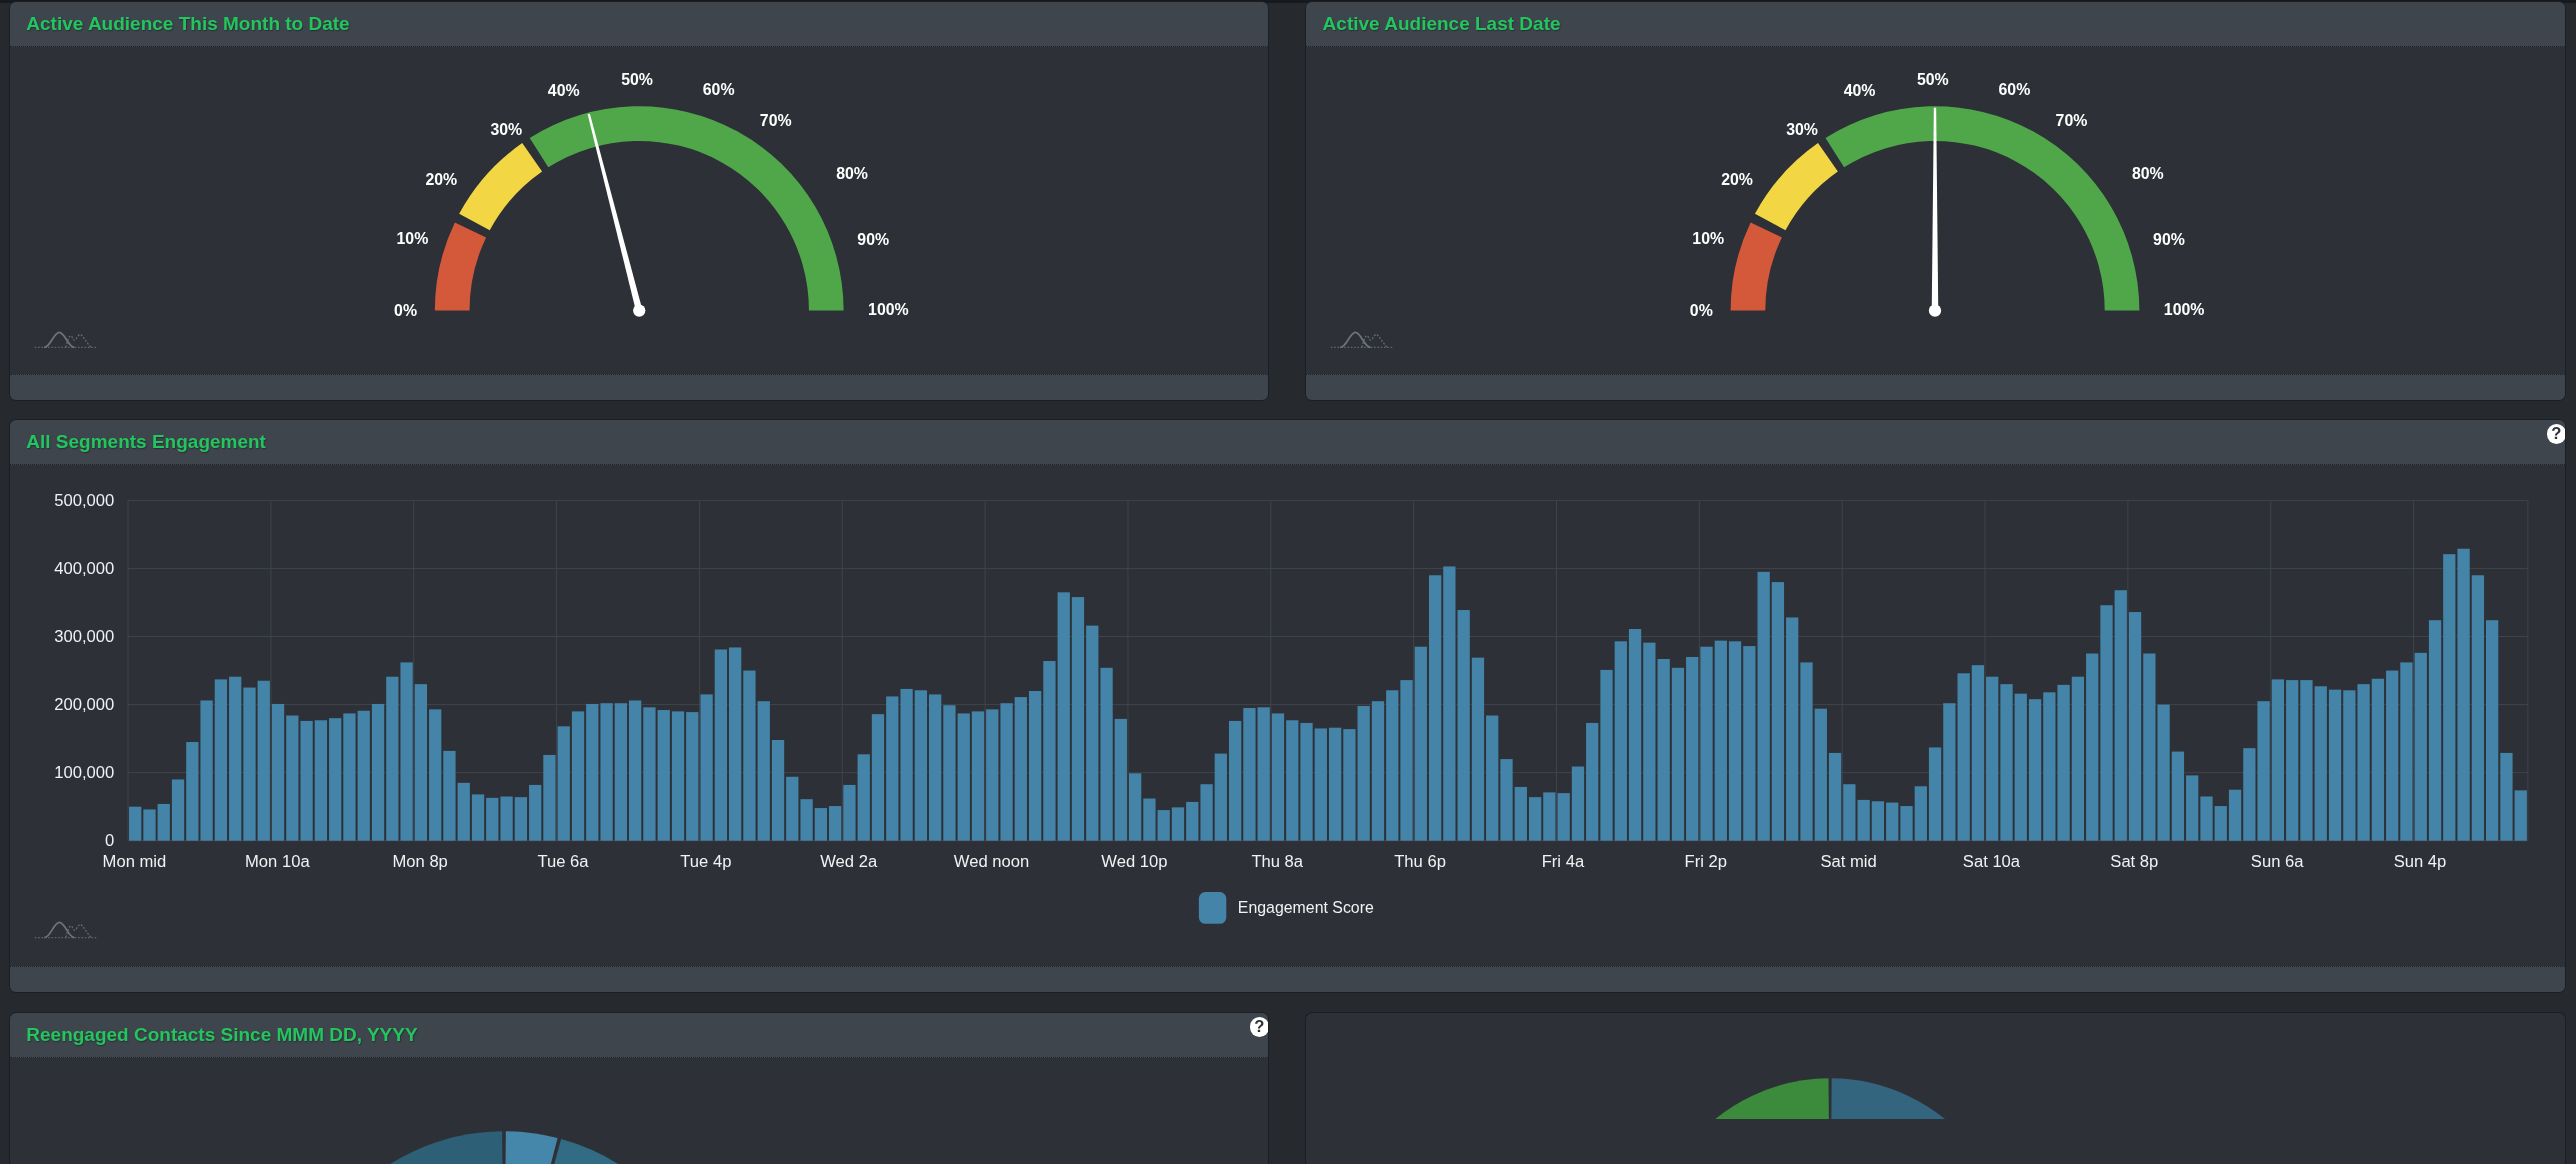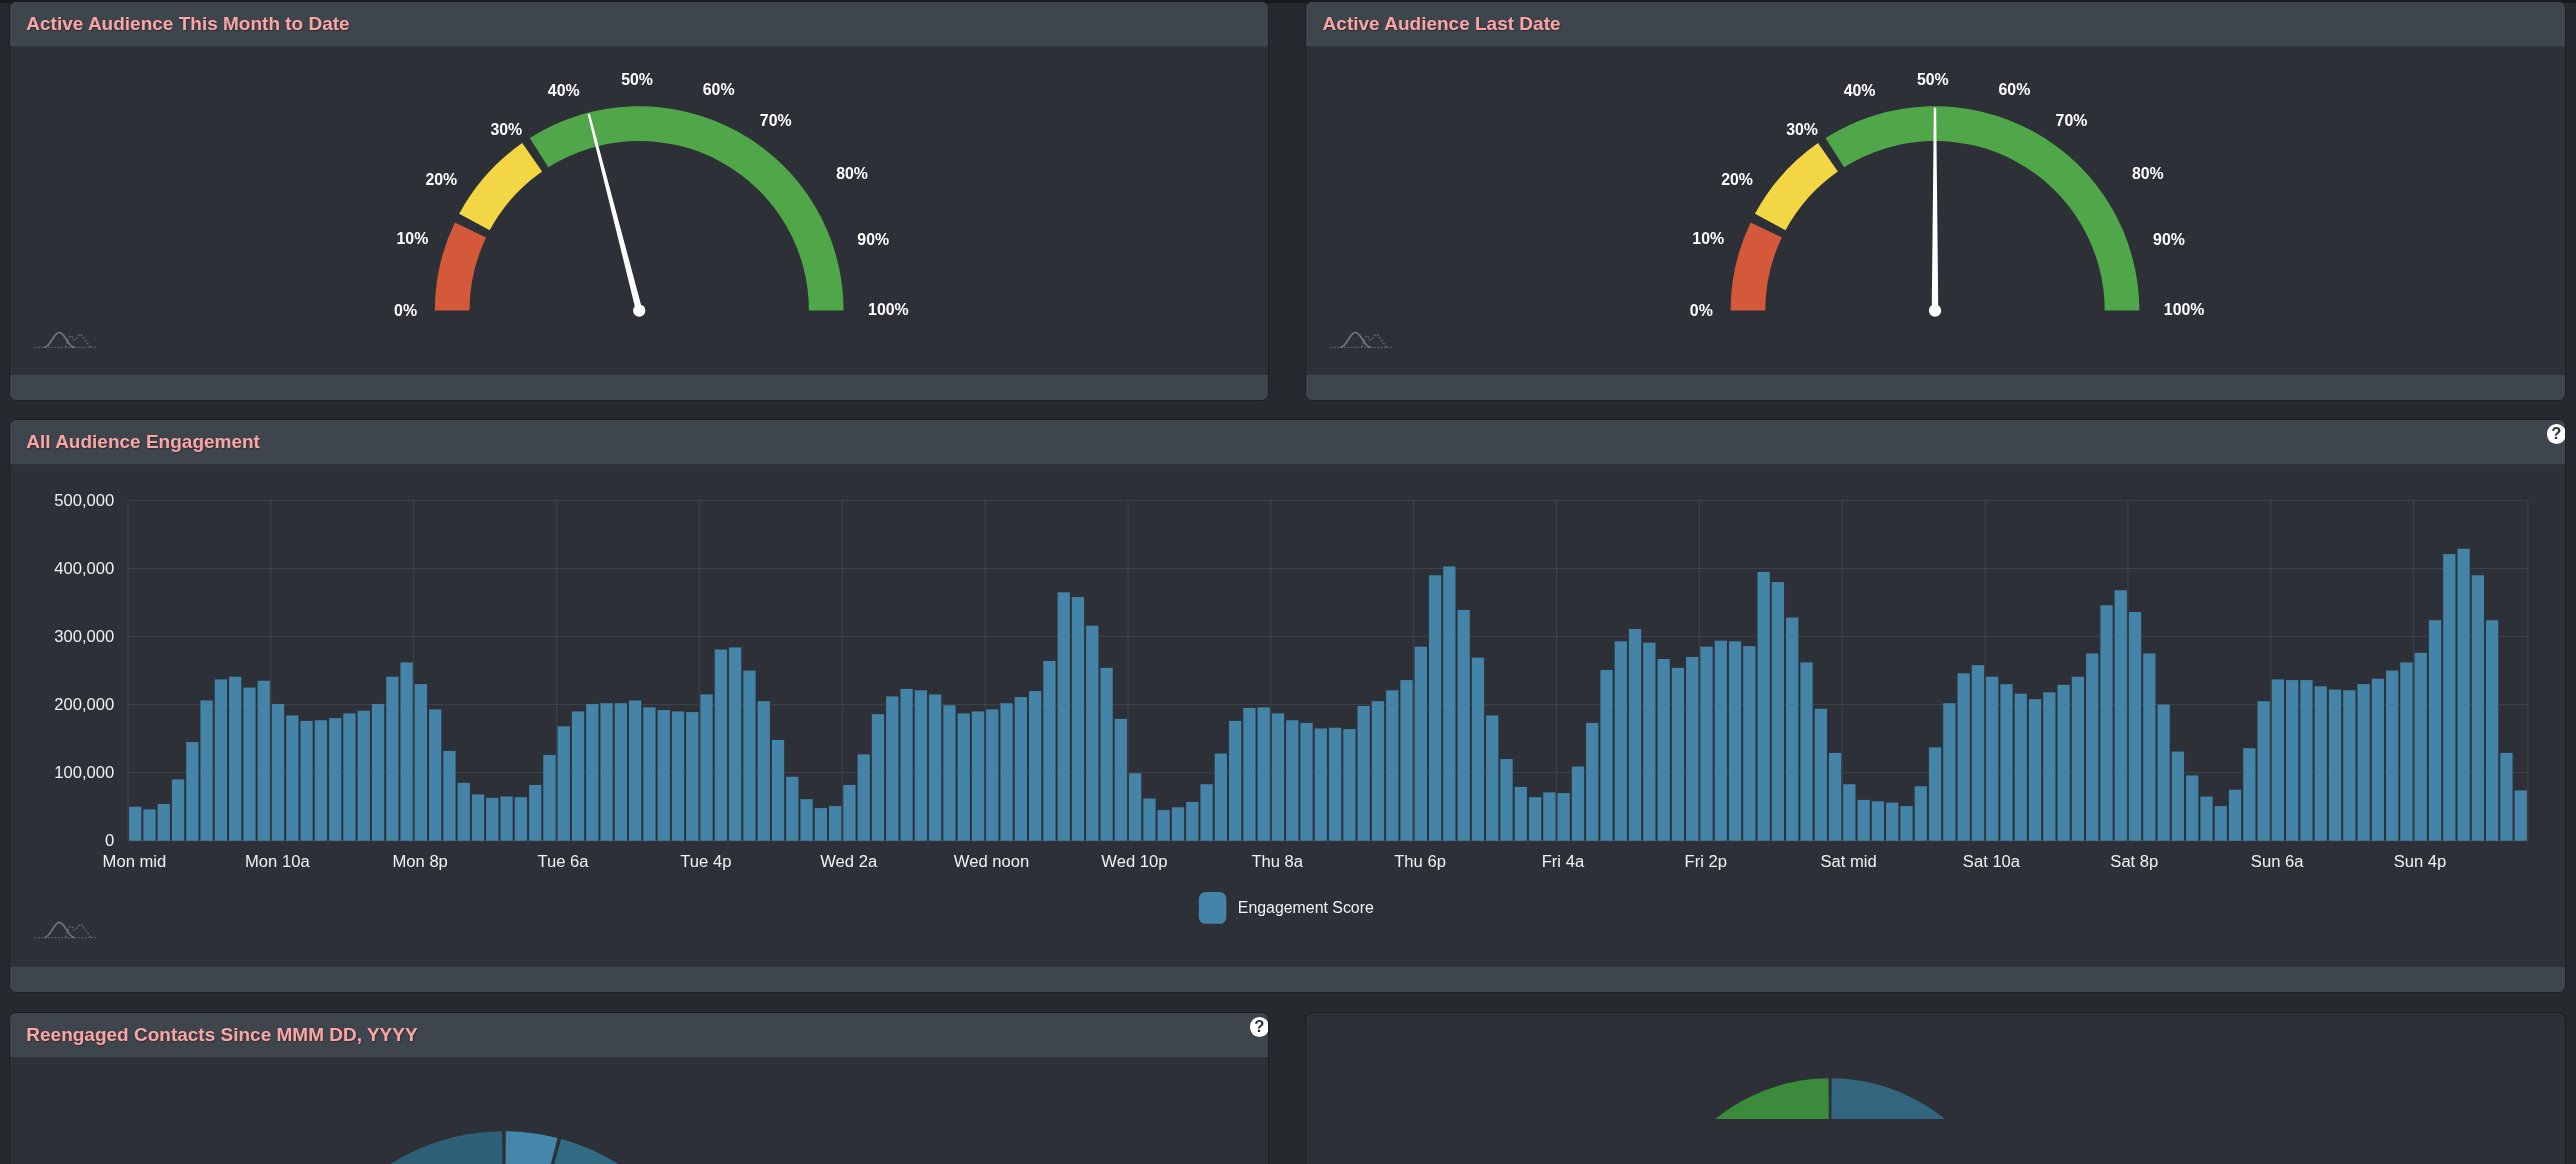--- a/index.html
+++ b/index.html
@@ -1,20 +1,20 @@
 <!DOCTYPE html>
 <html style="font-size:11.6px"><head><meta charset="utf-8">
 <style>
 * { margin:0; padding:0; box-sizing:border-box; }
 html,body { width:2576px; height:1164px; background:#26292e; overflow:hidden;
   font-family:"Liberation Sans", sans-serif; }
 .panel { position:absolute; background:#2d3137; border:1.4px solid #1b1e22;
   border-radius:7.2px; overflow:hidden; }
 .hd { height:45px; background:#3f454d; border-bottom:1.4px dotted #1f2227;
-  color:#fca5a5; font-weight:700; font-size:19px; line-height:43px; padding-left:16.6px;
+  color:#22c55e; font-weight:700; font-size:19px; line-height:43px; padding-left:16.6px;
   text-shadow:0.7px 1.4px 1.4px rgba(0,0,0,0.35); position:relative; }
 .ft { position:absolute; left:0; right:0; bottom:0; height:26px; background:#3f454d;
   border-top:1.4px dotted #1f2227; }
 .bd { position:relative; }
 .top { position:absolute; left:0; top:0; width:2576px; height:2.9px; background:#17191c; }
 svg text { font-family:"Liberation Sans", sans-serif; }
 </style></head>
 <body>
 <div class="top"></div>
 
@@ -74,21 +74,21 @@
     <svg style="position:absolute;left:0;top:0" width="1258" height="325" viewBox="0 0 1739 450">
         <line x1="33" y1="416" x2="120" y2="416" stroke="#6f747a" stroke-width="1.7" stroke-dasharray="2.2,2.4" opacity="0.8"></line>
         <path d="M 46,416 C 55,416 59,395 67,395 C 75,395 79,416 88,416" fill="none" stroke="#6f747a" stroke-width="2.4"></path>
         <path d="M 76,416 C 79,404 81,400 83,400 C 85,400 86,406 88,406 C 90,406 93,398 96,398 C 99,398 105,410 111,416" fill="none" stroke="#6f747a" stroke-width="1.8" stroke-dasharray="2.6,2.2" opacity="0.85"></path>
       </svg>
   </div>
   <div class="ft"></div>
 </div>
 
 <div class="panel" style="left:8.7px; top:419px; width:2557px; height:574px;">
-  <div class="hd">All Audience Engagement</div>
+  <div class="hd">All Segments Engagement</div>
   <div class="bd"><svg width="2554" height="500" viewBox="0 0 3532 692">
         <line x1="162.0" y1="520.0" x2="3483.4" y2="520.0" stroke="#42474e" stroke-width="1.2"></line>
         <text x="143" y="520.0" font-size="23" fill="#f0f2f4" text-anchor="end" dominant-baseline="central">0</text>
         <line x1="162.0" y1="425.8" x2="3483.4" y2="425.8" stroke="#42474e" stroke-width="1.2"></line>
         <text x="143" y="425.8" font-size="23" fill="#f0f2f4" text-anchor="end" dominant-baseline="central">100,000</text>
         <line x1="162.0" y1="331.6" x2="3483.4" y2="331.6" stroke="#42474e" stroke-width="1.2"></line>
         <text x="143" y="331.6" font-size="23" fill="#f0f2f4" text-anchor="end" dominant-baseline="central">200,000</text>
         <line x1="162.0" y1="237.4" x2="3483.4" y2="237.4" stroke="#42474e" stroke-width="1.2"></line>
         <text x="143" y="237.4" font-size="23" fill="#f0f2f4" text-anchor="end" dominant-baseline="central">300,000</text>
         <line x1="162.0" y1="143.2" x2="3483.4" y2="143.2" stroke="#42474e" stroke-width="1.2"></line>

